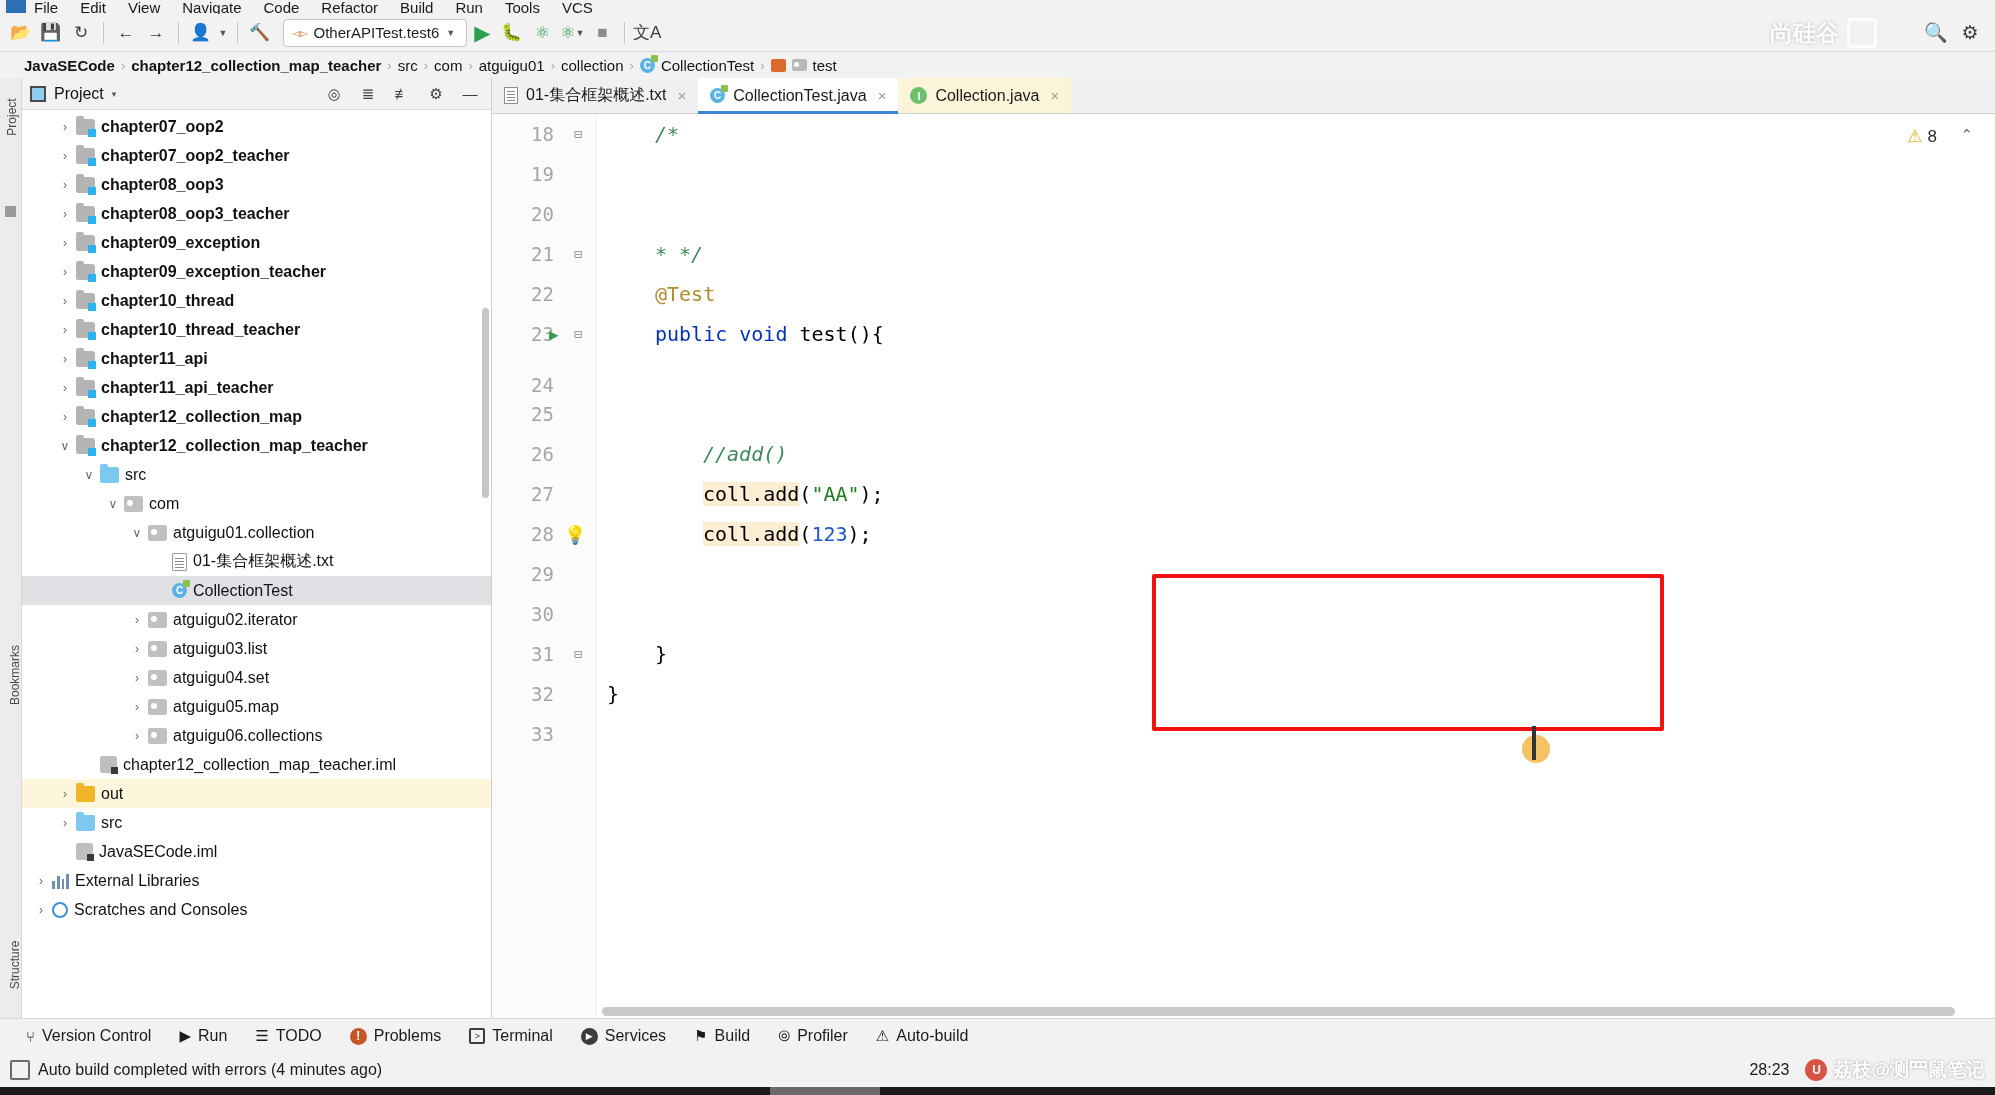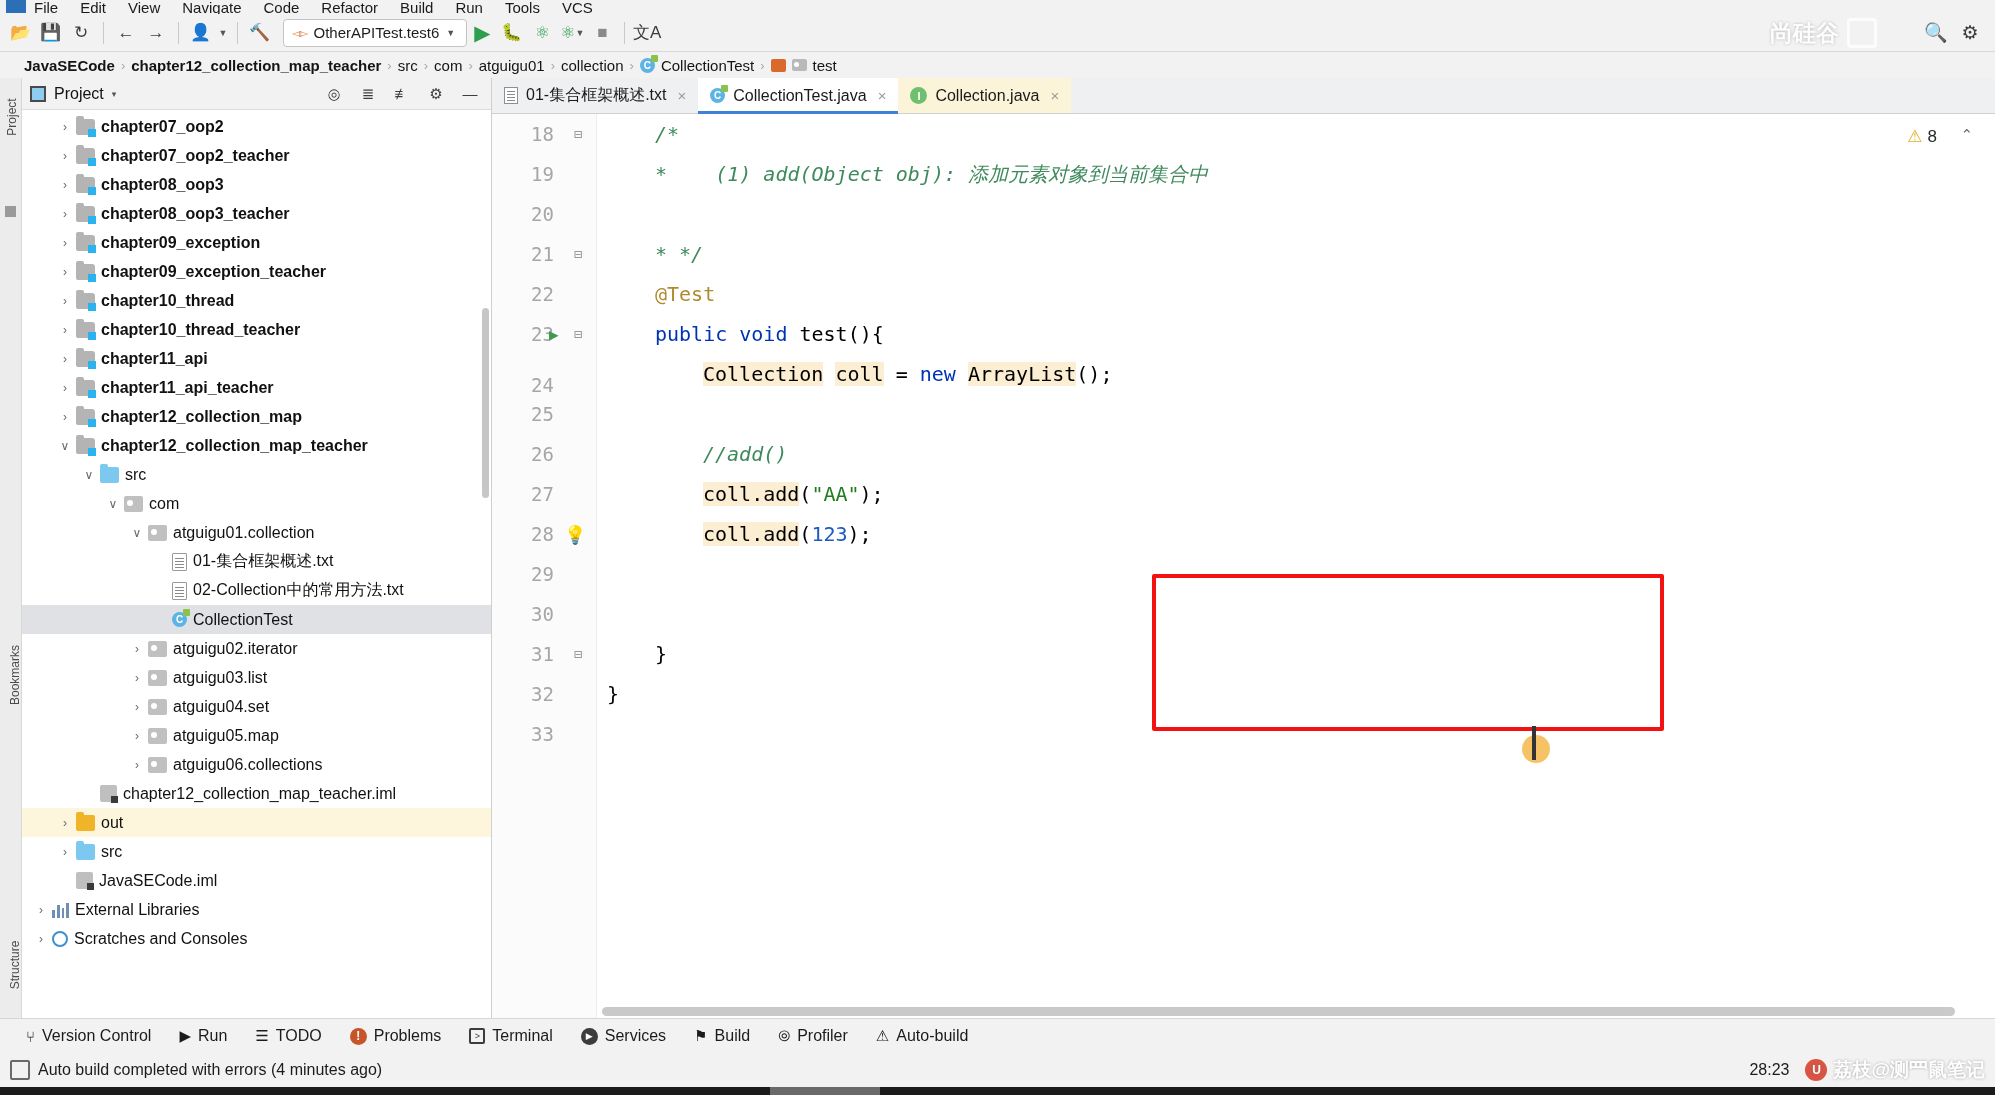--- a/index.html
+++ b/index.html
@@ -442,25 +442,20 @@
         <div class="trow" style="padding-left: 104px;">
           <span class="arr">∨</span>
           <span class="ic ic-pkg"></span>
           <span class="tlabel">atguigu01.collection</span>
         </div>
         <div class="trow" style="padding-left: 128px;">
           <span class="arr none">·</span>
           <span class="ic ic-txt"></span>
           <span class="tlabel">01-集合框架概述.txt</span>
         </div>
-        <div class="trow" style="padding-left: 128px;">
-          <span class="arr none">·</span>
-          <span class="ic ic-txt"></span>
-          <span class="tlabel">02-Collection中的常用方法.txt</span>
-        </div>
         <div class="trow sel" style="padding-left: 128px;">
           <span class="arr none">·</span>
           <span class="ic-class" style="flex: 0 0 auto;">C</span>
           <span class="tlabel">CollectionTest</span>
         </div>
         <div class="trow" style="padding-left: 104px;">
           <span class="arr">›</span>
           <span class="ic ic-pkg"></span>
           <span class="tlabel">atguigu02.iterator</span>
         </div>
@@ -538,26 +533,26 @@
         <span class="ic-itf">I</span>
         <span>Collection.java</span>
         <span class="tabx">×</span>
       </div>
     </div>
 
   <div class="editor">
     <div class="gutter"></div>
     <div class="codearea" id="code-container">
         <div class="cline"><span class="lnum" style="left: -105px;">18</span><span class="fold" style="left: -27px;">⊟</span><span class="code-txt"><span class="cmt">/*</span></span></div>
-        <div class="cline"><span class="lnum" style="left: -105px;">19</span><span class="code-txt"><span class="cmt">*    (1) add(Object obj): 添加元素对象到当前集合中</span></span></div>
+        <div class="cline"><span class="lnum" style="left: -105px;">19</span></div>
         <div class="cline"><span class="lnum" style="left: -105px;">20</span></div>
         <div class="cline"><span class="lnum" style="left: -105px;">21</span><span class="fold" style="left: -27px;">⊟</span><span class="code-txt"><span class="cmt">* */</span></span></div>
         <div class="cline"><span class="lnum" style="left: -105px;">22</span><span class="code-txt"><span class="ann">@Test</span></span></div>
         <div class="cline"><span class="lnum" style="left: -105px;">23</span><span class="fold" style="left: -27px;">⊟</span><span class="gutrun" style="left: -48px;">▶</span><span class="code-txt"><span class="kw">public void </span><span class="plain">test(){</span></span></div>
-        <div class="cline"><span class="lnum" style="left: -105px; margin-top: 22px;">24</span><span class="code-txt" style="padding-left: 106px;"><span class="hl">Collection</span><span class="plain"> </span><span class="hl">coll</span><span class="plain"> = </span><span class="kw">new</span><span class="plain"> </span><span class="hl">ArrayList</span><span class="plain">();</span></span></div>
+        <div class="cline"><span class="lnum" style="left: -105px; margin-top: 22px;">24</span></div>
         <div class="cline"><span class="lnum" style="left: -105px;">25</span><span class="code-txt"></span></div>
         <div class="cline"><span class="lnum" style="left: -105px;">26</span><span class="code-txt" style="padding-left: 106px;"><span class="cmt">//add()</span></span></div>
         <div class="cline"><span class="lnum" style="left: -105px;">27</span><span class="code-txt" style="padding-left: 106px;"><span class="hl">coll.add</span><span class="plain">(</span><span class="str">"AA"</span><span class="plain">);</span></span></div>
         <div class="cline"><span class="lnum" style="left: -105px;">28</span><span class="bulb" style="left: -33px;">💡</span><span class="code-txt" style="padding-left: 106px;"><span class="hl">coll.add</span><span class="plain">(</span><span class="num">123</span><span class="plain">);</span></span></div>
         <div class="cline"><span class="lnum" style="left: -105px;">29</span><span class="code-txt"></span></div>
         <div class="cline"><span class="lnum" style="left: -105px;">30</span><span class="code-txt"></span></div>
         <div class="cline"><span class="lnum" style="left: -105px;">31</span><span class="fold" style="left: -27px;">⊟</span><span class="code-txt"><span class="plain">}</span></span></div>
         <div class="cline"><span class="lnum" style="left: -105px;">32</span><span class="code-txt" style="padding-left: 10px;"><span class="plain">}</span></span></div>
         <div class="cline"><span class="lnum" style="left: -105px;">33</span><span class="code-txt"></span></div>
       </div>

